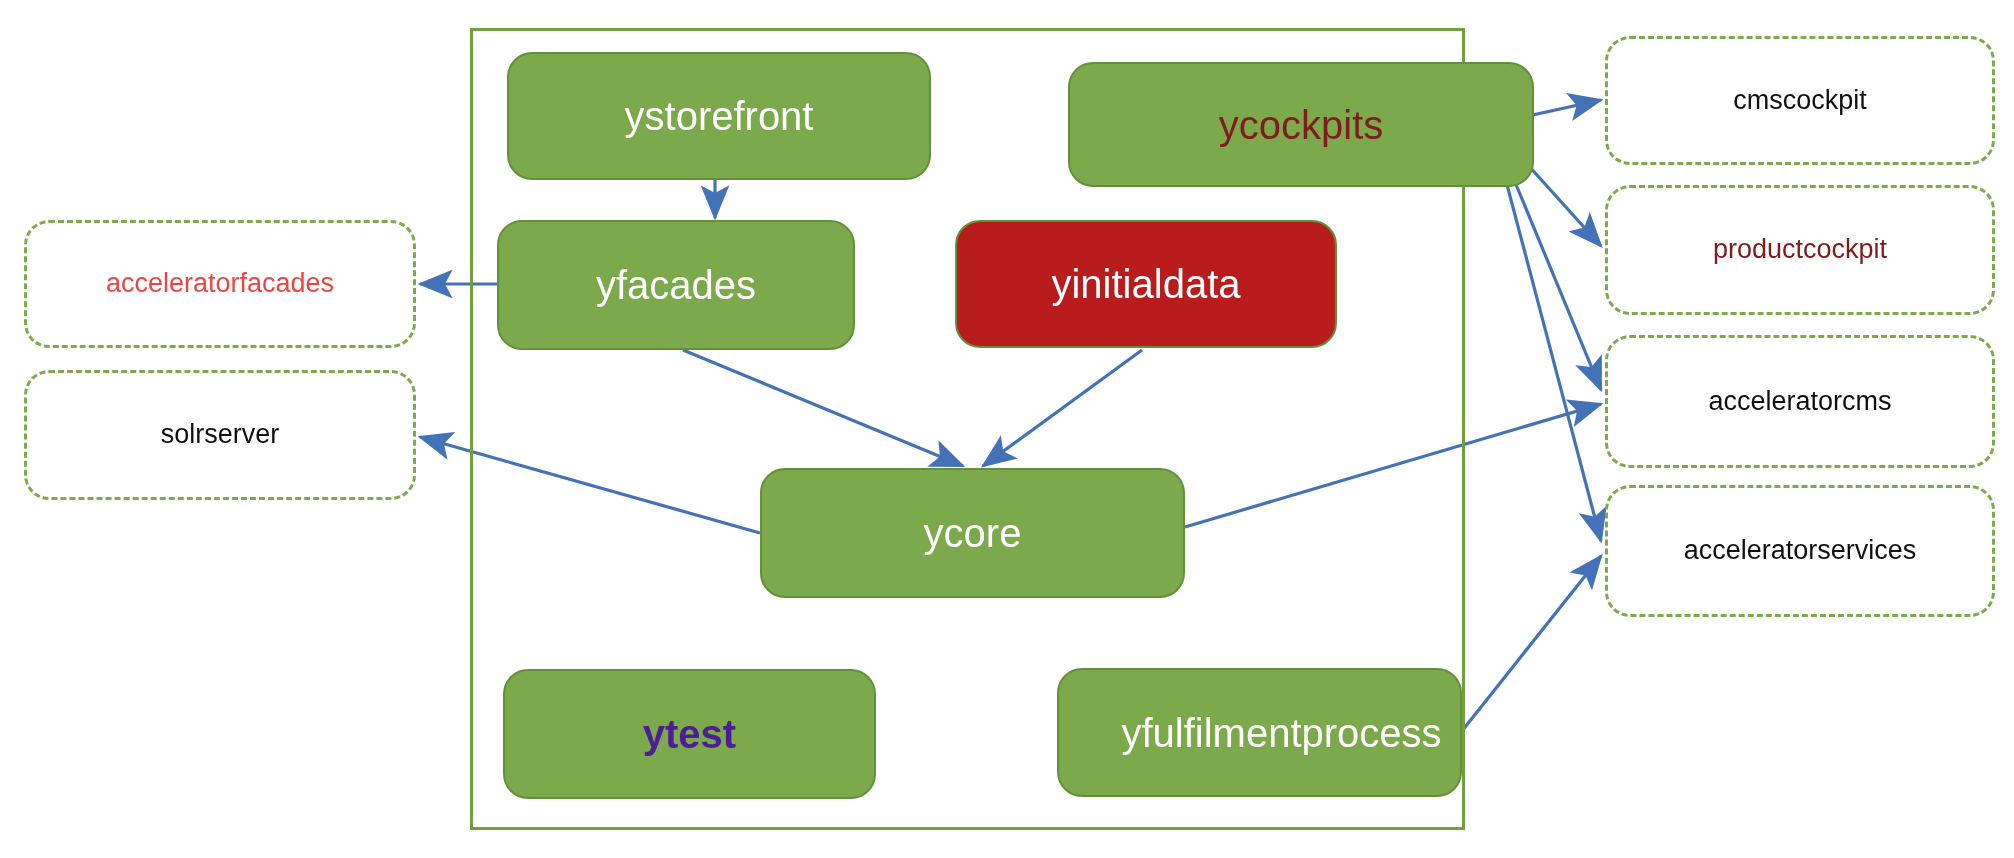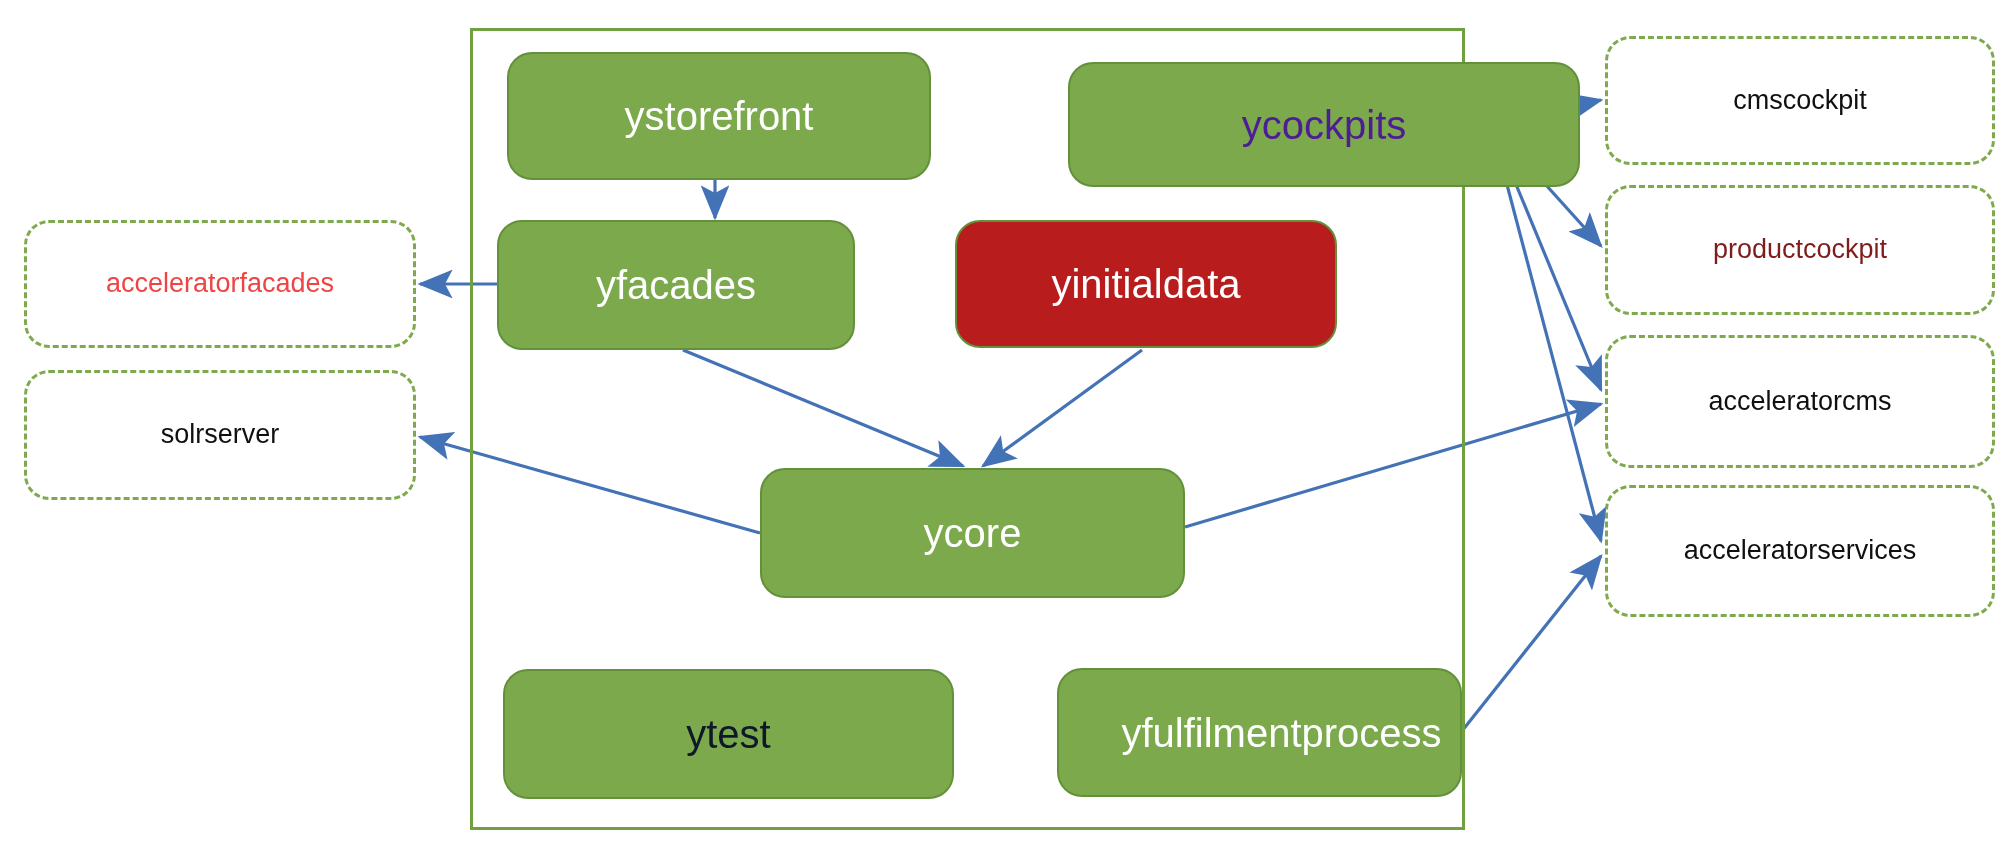--- a/index.html
+++ b/index.html
@@ -64,33 +64,33 @@
         <line x1="1462" y1="731" x2="1601" y2="556" marker-end="url(#arrowhead)" stroke="#4472B6"></line>
       </g>
   </svg>
 
   <div class="container-box" style="left: 470px; top: 28px; width: 995px; height: 802px; border-color: rgb(112, 160, 64);"></div>
 
   <div id="internal-layer">
       <div class="node solid" style="left: 507px; top: 52px; width: 424px; height: 128px; background: rgb(124, 169, 76); border-color: rgb(99, 144, 58); color: rgb(255, 255, 255);">
         <span class="label">ystorefront</span>
       </div>
-      <div class="node solid" style="left: 1068px; top: 62px; width: 512px; height: 125px; background: rgb(124, 169, 76); border-color: rgb(99, 144, 58); color: #4c1d95;">
+      <div class="node solid" style="left: 1068px; top: 62px; width: 466px; height: 125px; background: rgb(124, 169, 76); border-color: rgb(99, 144, 58); color: #7f1d1d;">
         <span class="label">ycockpits</span>
       </div>
       <div class="node solid" style="left: 497px; top: 220px; width: 358px; height: 130px; background: rgb(124, 169, 76); border-color: rgb(99, 144, 58); color: rgb(255, 255, 255);">
         <span class="label">yfacades</span>
       </div>
       <div class="node solid" style="left: 955px; top: 220px; width: 382px; height: 128px; background: #b91c1c; border-color: rgb(99, 144, 58); color: rgb(255, 255, 255);">
         <span class="label">yinitialdata</span>
       </div>
       <div class="node solid" style="left: 760px; top: 468px; width: 425px; height: 130px; background: rgb(124, 169, 76); border-color: rgb(99, 144, 58); color: rgb(255, 255, 255);">
         <span class="label">ycore</span>
       </div>
-      <div class="node solid" style="left: 503px; top: 669px; width: 451px; height: 130px; background: rgb(124, 169, 76); border-color: rgb(99, 144, 58); color: #0f172a;">
+      <div class="node solid" style="left: 503px; top: 669px; width: 373px; height: 130px; background: rgb(124, 169, 76); border-color: rgb(99, 144, 58); color: #4c1d95; font-weight: bold;">
         <span class="label">ytest</span>
       </div>
       <div class="node solid" style="left: 1057px; top: 668px; width: 405px; height: 129px; background: rgb(124, 169, 76); border-color: rgb(99, 144, 58); color: rgb(255, 255, 255); padding-left: 44px;">
         <span class="label">yfulfilmentprocess</span>
       </div>
     </div>
   <div id="external-layer">
       <div class="node dashed" style="left: 24px; top: 220px; width: 392px; height: 128px; border-color: rgb(127, 169, 77); color: #ef4444;">
         <span class="label">acceleratorfacades</span>
       </div>

